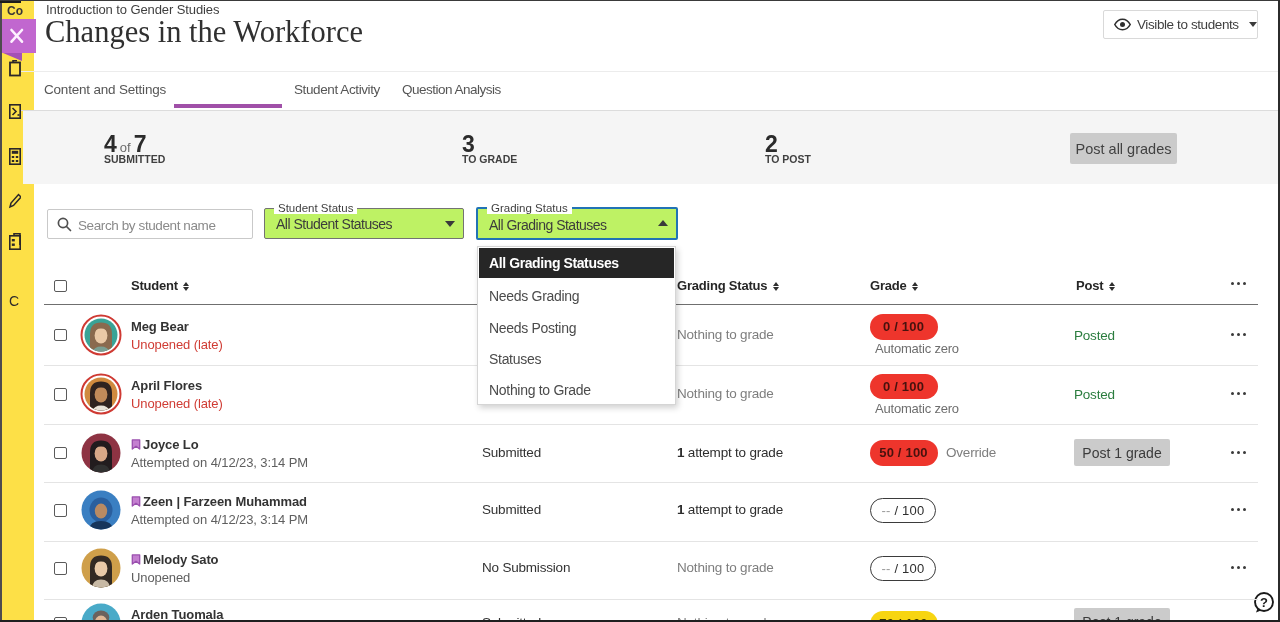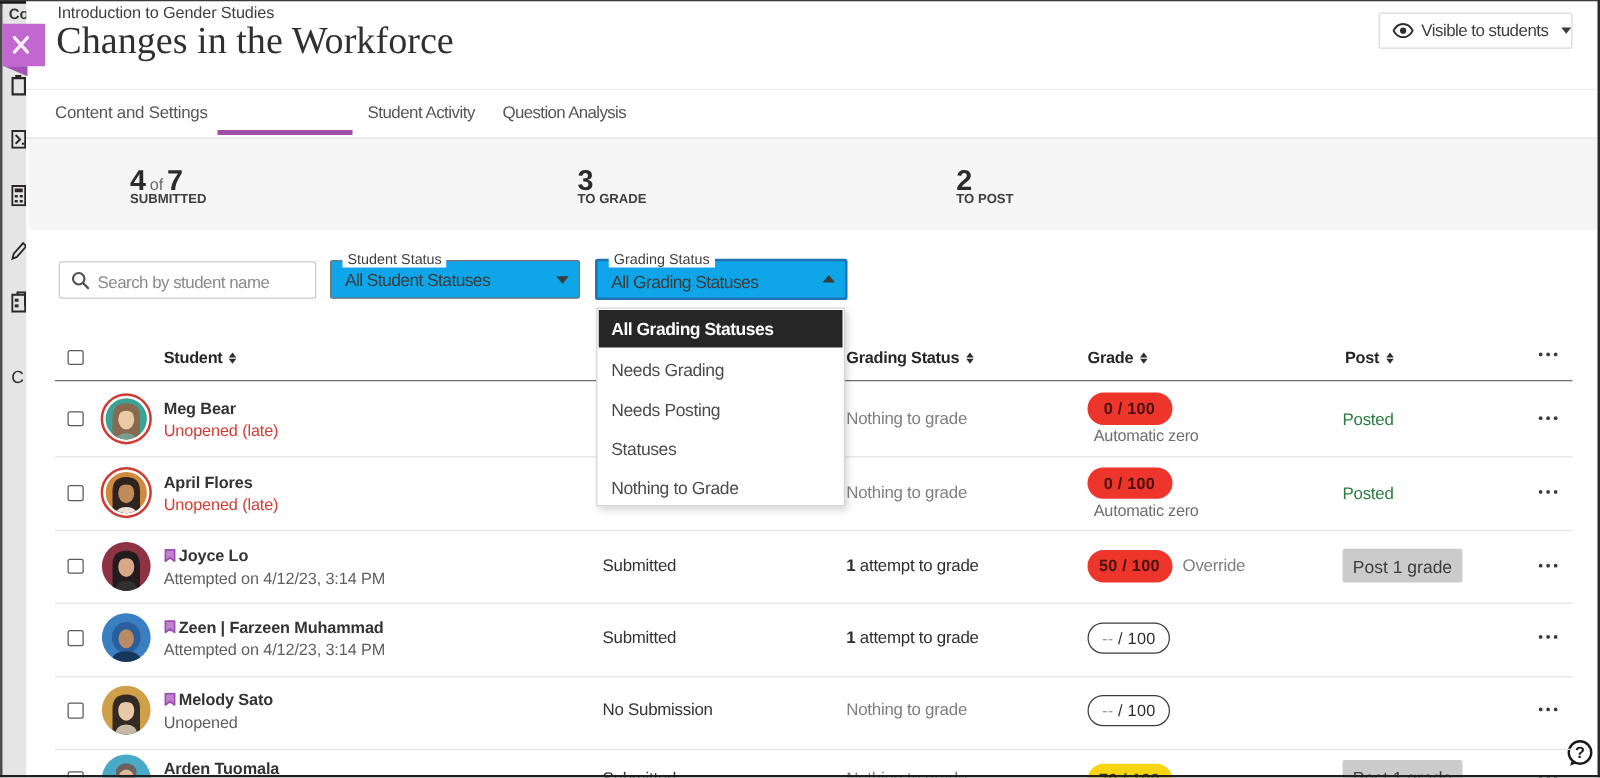--- a/index.html
+++ b/index.html
@@ -7,21 +7,21 @@
   body { font-family:"Liberation Sans", sans-serif; position:relative; background:#fff; }
   .abs { position:absolute; }
   #frame { position:absolute; left:0; top:0; width:1280px; height:622px; }
 
   
   .edge-top { left:0; top:0; width:1280px; height:1px; background:#3a3a3a; z-index:60; }
   .edge-right { right:0; top:0; width:2px; height:622px; background:#2b2b2b; z-index:60; }
   .edge-bottom { left:0; top:620px; width:1280px; height:2px; background:#1f1f1f; z-index:60; }
 
   
-  #sidebar { left:0; top:0; width:21px; height:622px; background:#e5e5e5; overflow:hidden; }
+  #sidebar { left:0; top:0; width:34px; height:622px; background:#fde047; overflow:hidden; }
   #sidebar .dkedge { position:absolute; left:0; top:0; width:2px; height:622px; background:#4e4b4e; }
   #sidebar .topdk { position:absolute; left:0; top:0; width:21px; height:3px; background:#1c1c1c; }
 
   
   #panel { left:21px; top:0; width:1257px; height:622px; background:#ffffff; }
 
   
   #xtab { left:2px; top:19px; width:34px; height:34px; background:#c167cf; z-index:30; }
   #xfold { left:3px; top:53px; width:0; height:0; border-top:8px solid #a451b6; border-left:19px solid transparent; z-index:30; }
 
@@ -42,21 +42,21 @@
   
   #band { left:23px; top:111px; width:1255px; height:73px; background:#f5f5f5; }
   .statnum { font-weight:bold; font-size:23px; color:#2b2b2b; }
   .statof { font-size:13px; color:#6a6a6a; }
   .statlabel { font-size:10.5px; font-weight:bold; color:#404040; letter-spacing:0px; }
   #postall { left:1070px; top:133px; width:107px; height:31px; background:#cbcbcb; border-radius:2px; font-size:14.5px; color:#424242; display:flex; align-items:center; justify-content:center; }
 
   
   #search { left:47px; top:209px; width:206px; height:30px; border:1px solid #c9c9c9; border-radius:2px; background:#fff; }
   #search .ph { position:absolute; left:30px; top:8px; font-size:13.5px; color:#8a8a8a; letter-spacing:-0.4px; white-space:nowrap; }
-  .fieldset { border-radius:2px; background:#0ea5e9; }
+  .fieldset { border-radius:2px; background:#bef264; }
   .legend { position:absolute; top:-7px; font-size:11.5px; color:#3f3f3f; background:#fff; padding:0 4px; }
   .selval { position:absolute; left:11px; top:7px; font-size:14px; color:#3c3c3c; letter-spacing:-0.5px; white-space:nowrap; }
   #ss { left:264px; top:208px; width:200px; height:31px; border:1px solid #737373; }
   #gs { left:476px; top:207px; width:202px; height:33px; border:2px solid #2173b5; }
   .caret-down { position:absolute; width:0; height:0; border-left:5px solid transparent; border-right:5px solid transparent; border-top:6px solid #3a3a3a; }
   .caret-up { position:absolute; width:0; height:0; border-left:5px solid transparent; border-right:5px solid transparent; border-bottom:6px solid #3a3a3a; }
 
   
   #menu { left:477px; top:246px; width:199px; height:159px; background:#fff; border:1px solid #d5d5d5; box-shadow:2px 3px 6px rgba(0,0,0,0.18); z-index:20; }
   #menu .sel { position:absolute; left:1px; top:1px; width:195px; height:30px; background:#262626; color:#fff; font-weight:bold; font-size:14px; line-height:30px; padding-left:10px; letter-spacing:-0.4px; }
@@ -163,20 +163,21 @@
 
   <div class="abs" id="band"></div>
   <div class="abs" style="left:104px; top:131px;">
     <span class="statnum">4</span><span class="statof" style="margin:0 3px;">of</span><span class="statnum">7</span>
   </div>
   <div class="abs statlabel" style="left:104px; top:153px;">SUBMITTED</div>
   <div class="abs statnum" style="left:462px; top:131px;">3</div>
   <div class="abs statlabel" style="left:462px; top:153px;">TO GRADE</div>
   <div class="abs statnum" style="left:765px; top:131px;">2</div>
   <div class="abs statlabel" style="left:765px; top:153px;">TO POST</div>
+  <div class="abs" id="postall">Post all grades</div>
 
   <div class="abs" id="search">
     <svg width="15" height="15" viewBox="0 0 15 15" style="position:absolute; left:9px; top:7px;">
       <circle cx="6" cy="6" r="4.6" fill="none" stroke="#4f4f4f" stroke-width="1.7"></circle>
       <path d="M9.5 9.5 L13.5 13.5" stroke="#4f4f4f" stroke-width="1.7" stroke-linecap="round"></path>
     </svg>
     <span class="ph">Search by student name</span>
   </div>
 
   <div class="abs fieldset" id="ss">

